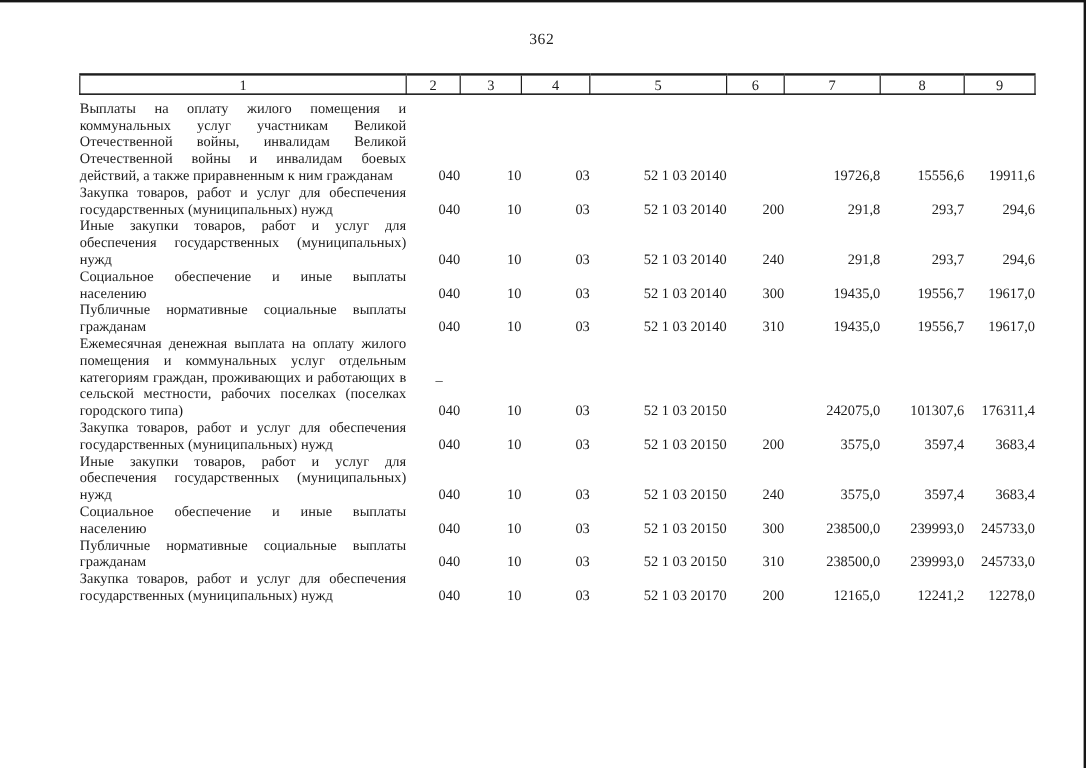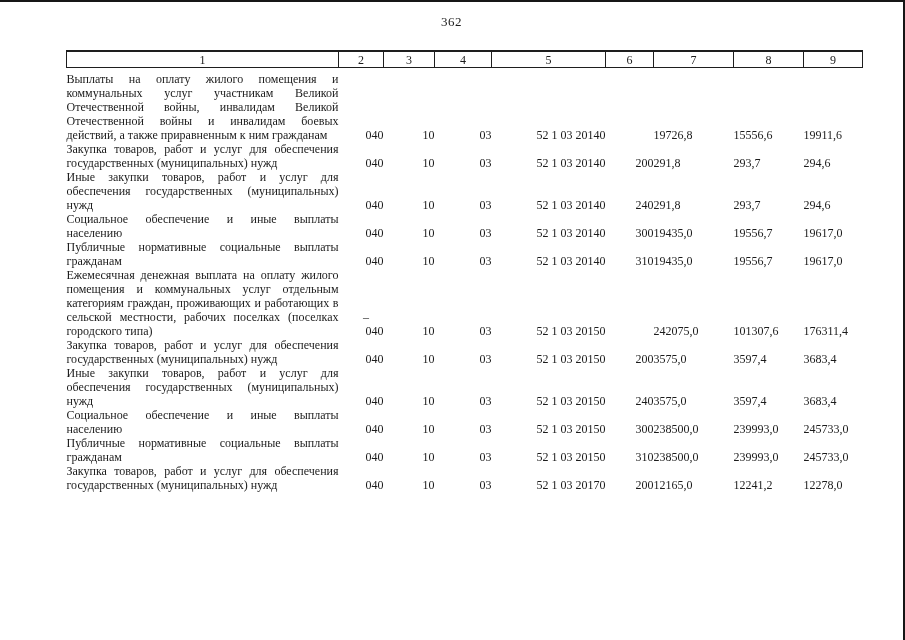--- a/index.html
+++ b/index.html
@@ -10,21 +10,21 @@
     box-sizing: border-box;
     border-top: 2px solid #161616;
     border-right: 2px solid #161616;
     overflow: hidden;
     position: relative;
     font-family: "Liberation Serif", serif;
     color: #1b1b1b;
   }
   .page-number {
     text-align: center;
-    margin-top: 12px;
+    margin-top: 23px;
     font-size: 13px;
     letter-spacing: 0.5px;
   }
   table.budget {
     border-collapse: collapse;
     table-layout: fixed;
     width: 796px;
     margin: 20px 0 0 66px;
     font-size: 12px;
     color: #1b1b1b;
@@ -51,20 +51,21 @@
     padding-left: 12px;
     padding-right: 3px;
     hyphens: auto;
   }
   td.code {
     text-align: right;
     vertical-align: bottom;
     white-space: nowrap;
   }
   td.amt {
+    text-align: right;
     vertical-align: bottom;
     padding-right: 6px;
     white-space: nowrap;
   }
   .artifact-dash {
     position: absolute;
     left: 363px;
     top: 308px;
     font-size: 12px;
     color: #2a2a2a;

